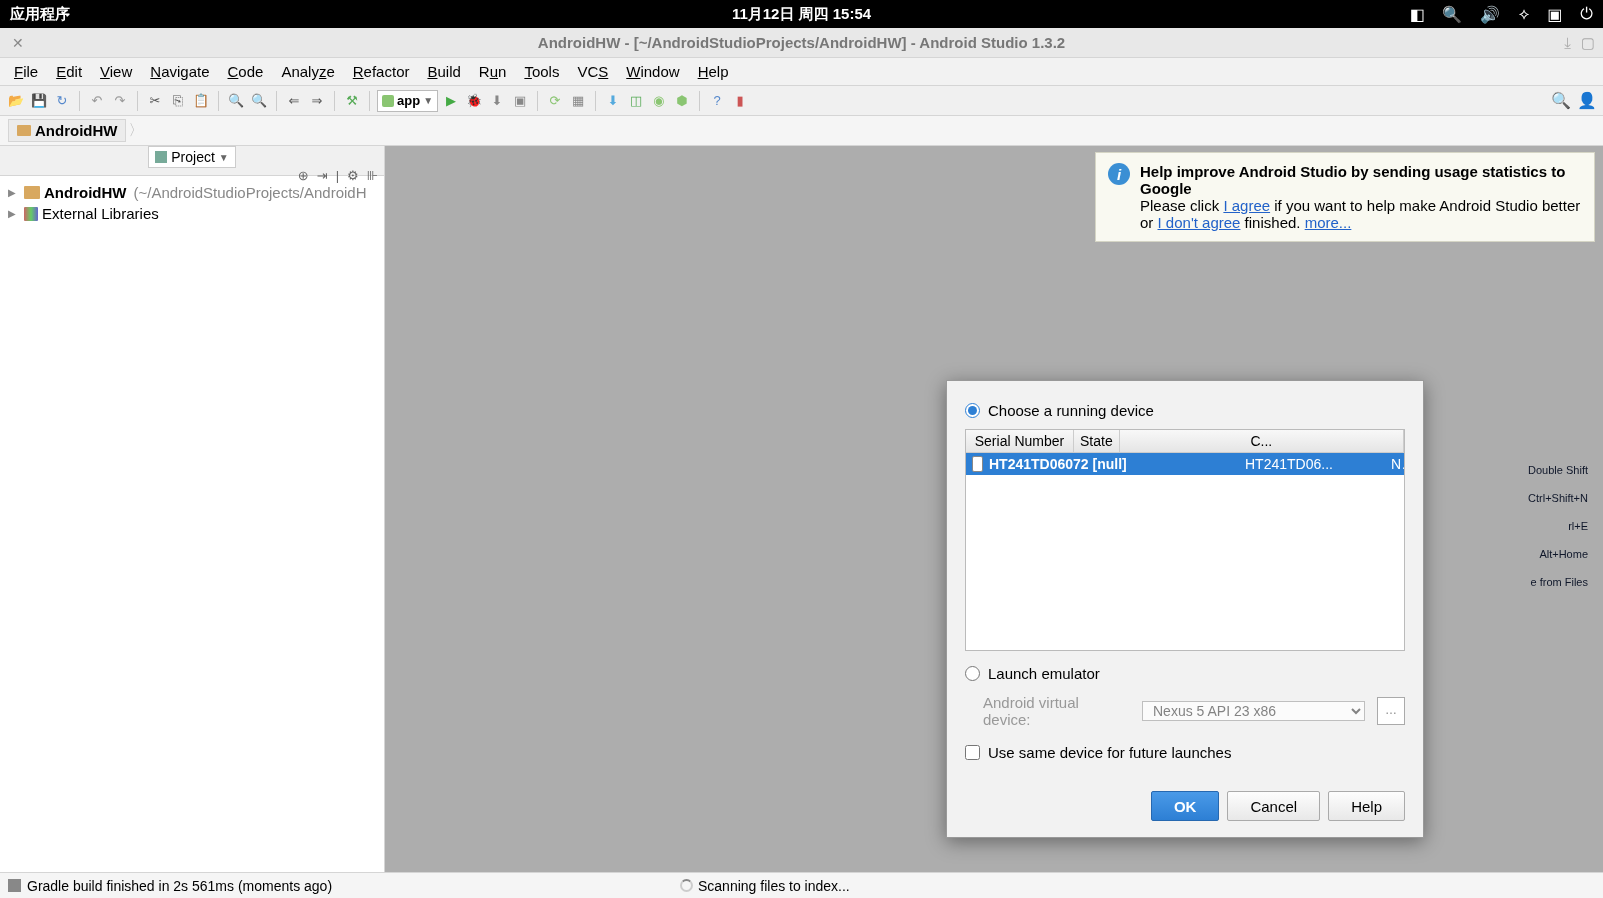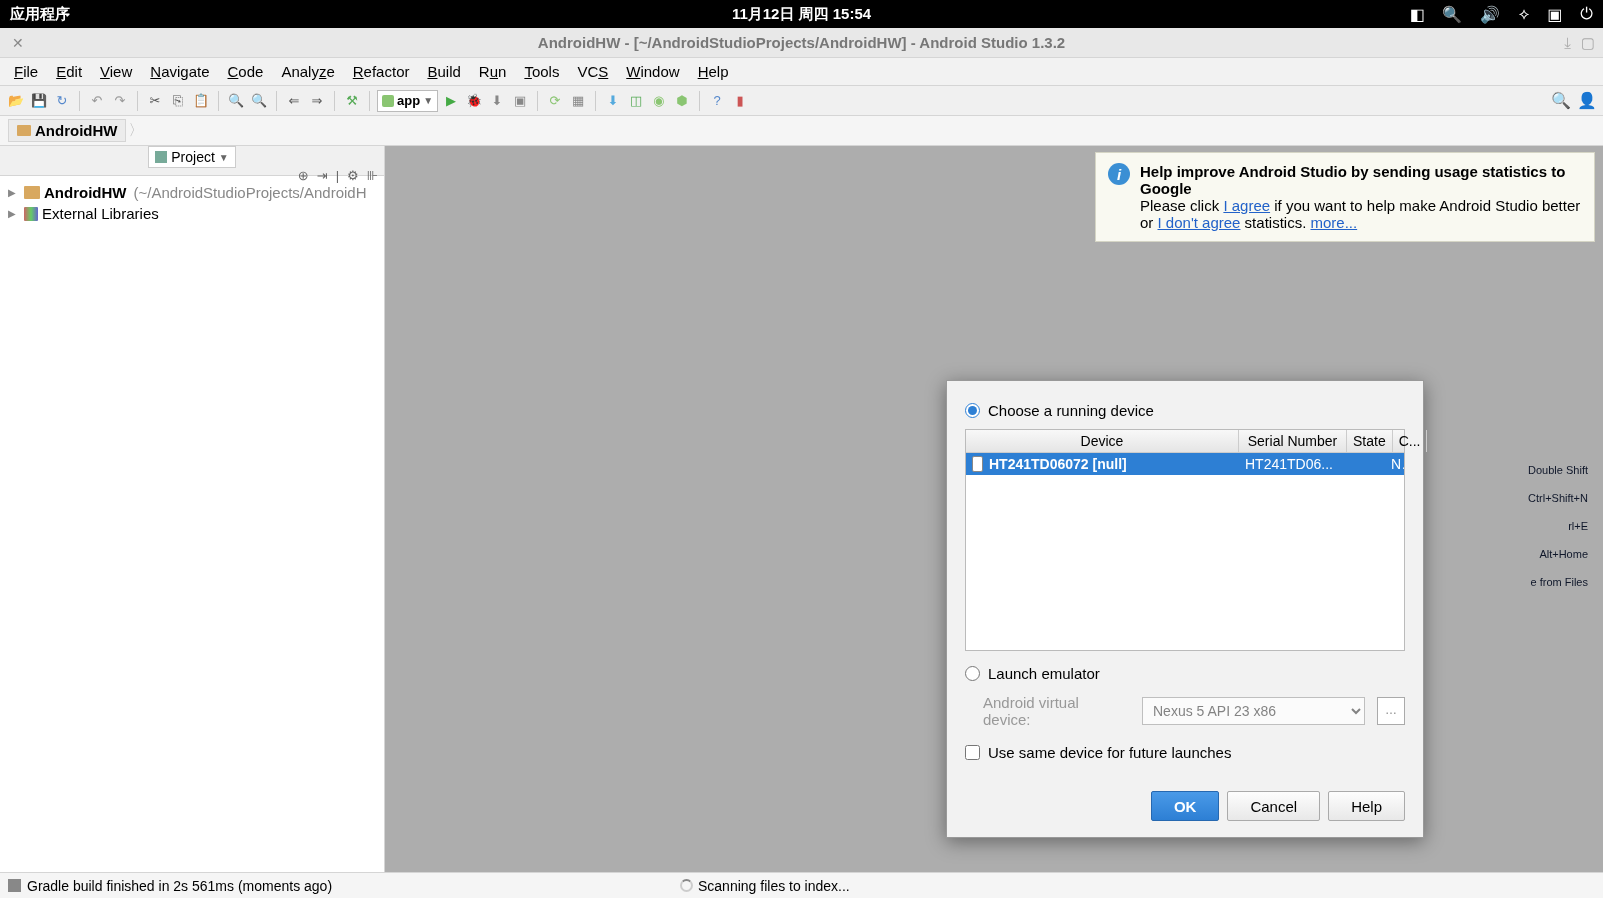--- a/index.html
+++ b/index.html
@@ -80,21 +80,21 @@
 .device-table .trow { display: flex; background: #2d7fd4; color: #fff; }
 .device-table .td { padding: 3px 6px; overflow: hidden; text-overflow: ellipsis; white-space: nowrap; }
 .device-table .td.device { flex: 0 0 273px; font-weight: bold; display: flex; align-items: center; gap: 6px; }
 .device-table .td.serial { flex: 0 0 108px; }
 .device-table .td.state { flex: 0 0 38px; }
 .device-table .td.compat { flex: 1; }
 .phone-ico { width: 11px; height: 16px; background: #fff; border: 1px solid #888; border-radius: 2px; display: inline-block; }
 
 .avd-row { display: flex; align-items: center; gap: 12px; margin: 12px 0; font-size: 15px; }
 .avd-row .lbl { color: #999; flex: 0 0 165px; padding-left: 18px; }
-.avd-row select { flex: 1; height: 28px; border: 1px solid #aaa; background: #fff; padding: 0 6px; font-size: 14px; color: #555; }
+.avd-row select { flex: 1; height: 20px; border: 1px solid #aaa; background: #fff; padding: 0 6px; font-size: 14px; color: #555; }
 .avd-row .dots-btn { width: 28px; height: 28px; border: 1px solid #aaa; background: #fff; color: #888; text-align: center; line-height: 24px; font-size: 12px; }
 
 .check-row { display: flex; align-items: center; gap: 8px; margin: 16px 0 6px; font-size: 15px; }
 .check-row input { width: 15px; height: 15px; }
 
 .dialog-buttons { display: flex; justify-content: flex-end; gap: 8px; padding: 10px 18px 16px; }
 .dialog-buttons button { height: 30px; padding: 0 22px; border: 1px solid #aaa; background: linear-gradient(#fdfdfd,#e8e8e8); font-size: 15px; border-radius: 2px; cursor: default; }
 .dialog-buttons button.primary { background: linear-gradient(#4a9ae8,#2d7fd4); color: #fff; border-color: #2668b0; font-weight: bold; }
 
 
@@ -240,33 +240,32 @@
       <div>Ctrl+Shift+N</div>
       <div>rl+E</div>
       <div>Alt+Home</div>
       <div>e from Files</div>
     </div>
 
     <div class="tip">
       <div class="info-ico">i</div>
       <div>
         <b>Help improve Android Studio by sending usage statistics to Google</b><br>
-        <span>Please click </span><a href="#">I agree</a><span> if you want to help make Android Studio better or </span><a href="#">I don't agree</a><span> statistics. </span><a href="#">more...</a>
+        <span>Please click </span><a href="#">I agree</a><span> if you want to help make Android Studio better or </span><a href="#">I don't agree</a><span> finished. </span><a href="#">more...</a>
       </div>
     </div>
 
     <div class="dialog">
       <div class="dialog-body">
         <div class="radio-row">
           <input type="radio" checked="" style="">
           <span>Choose a running device</span>
         </div>
         <div class="device-table">
           <div class="thead">
-            <div class="th device">Device</div>
             <div class="th serial">Serial Number</div>
             <div class="th state">State</div>
             <div class="th compat">C...</div>
           </div>
           <div class="trow">
             <div class="td device">
               <span class="phone-ico"></span>
               <span>HT241TD06072 [null]</span>
             </div>
             <div class="td serial">HT241TD06...</div>

